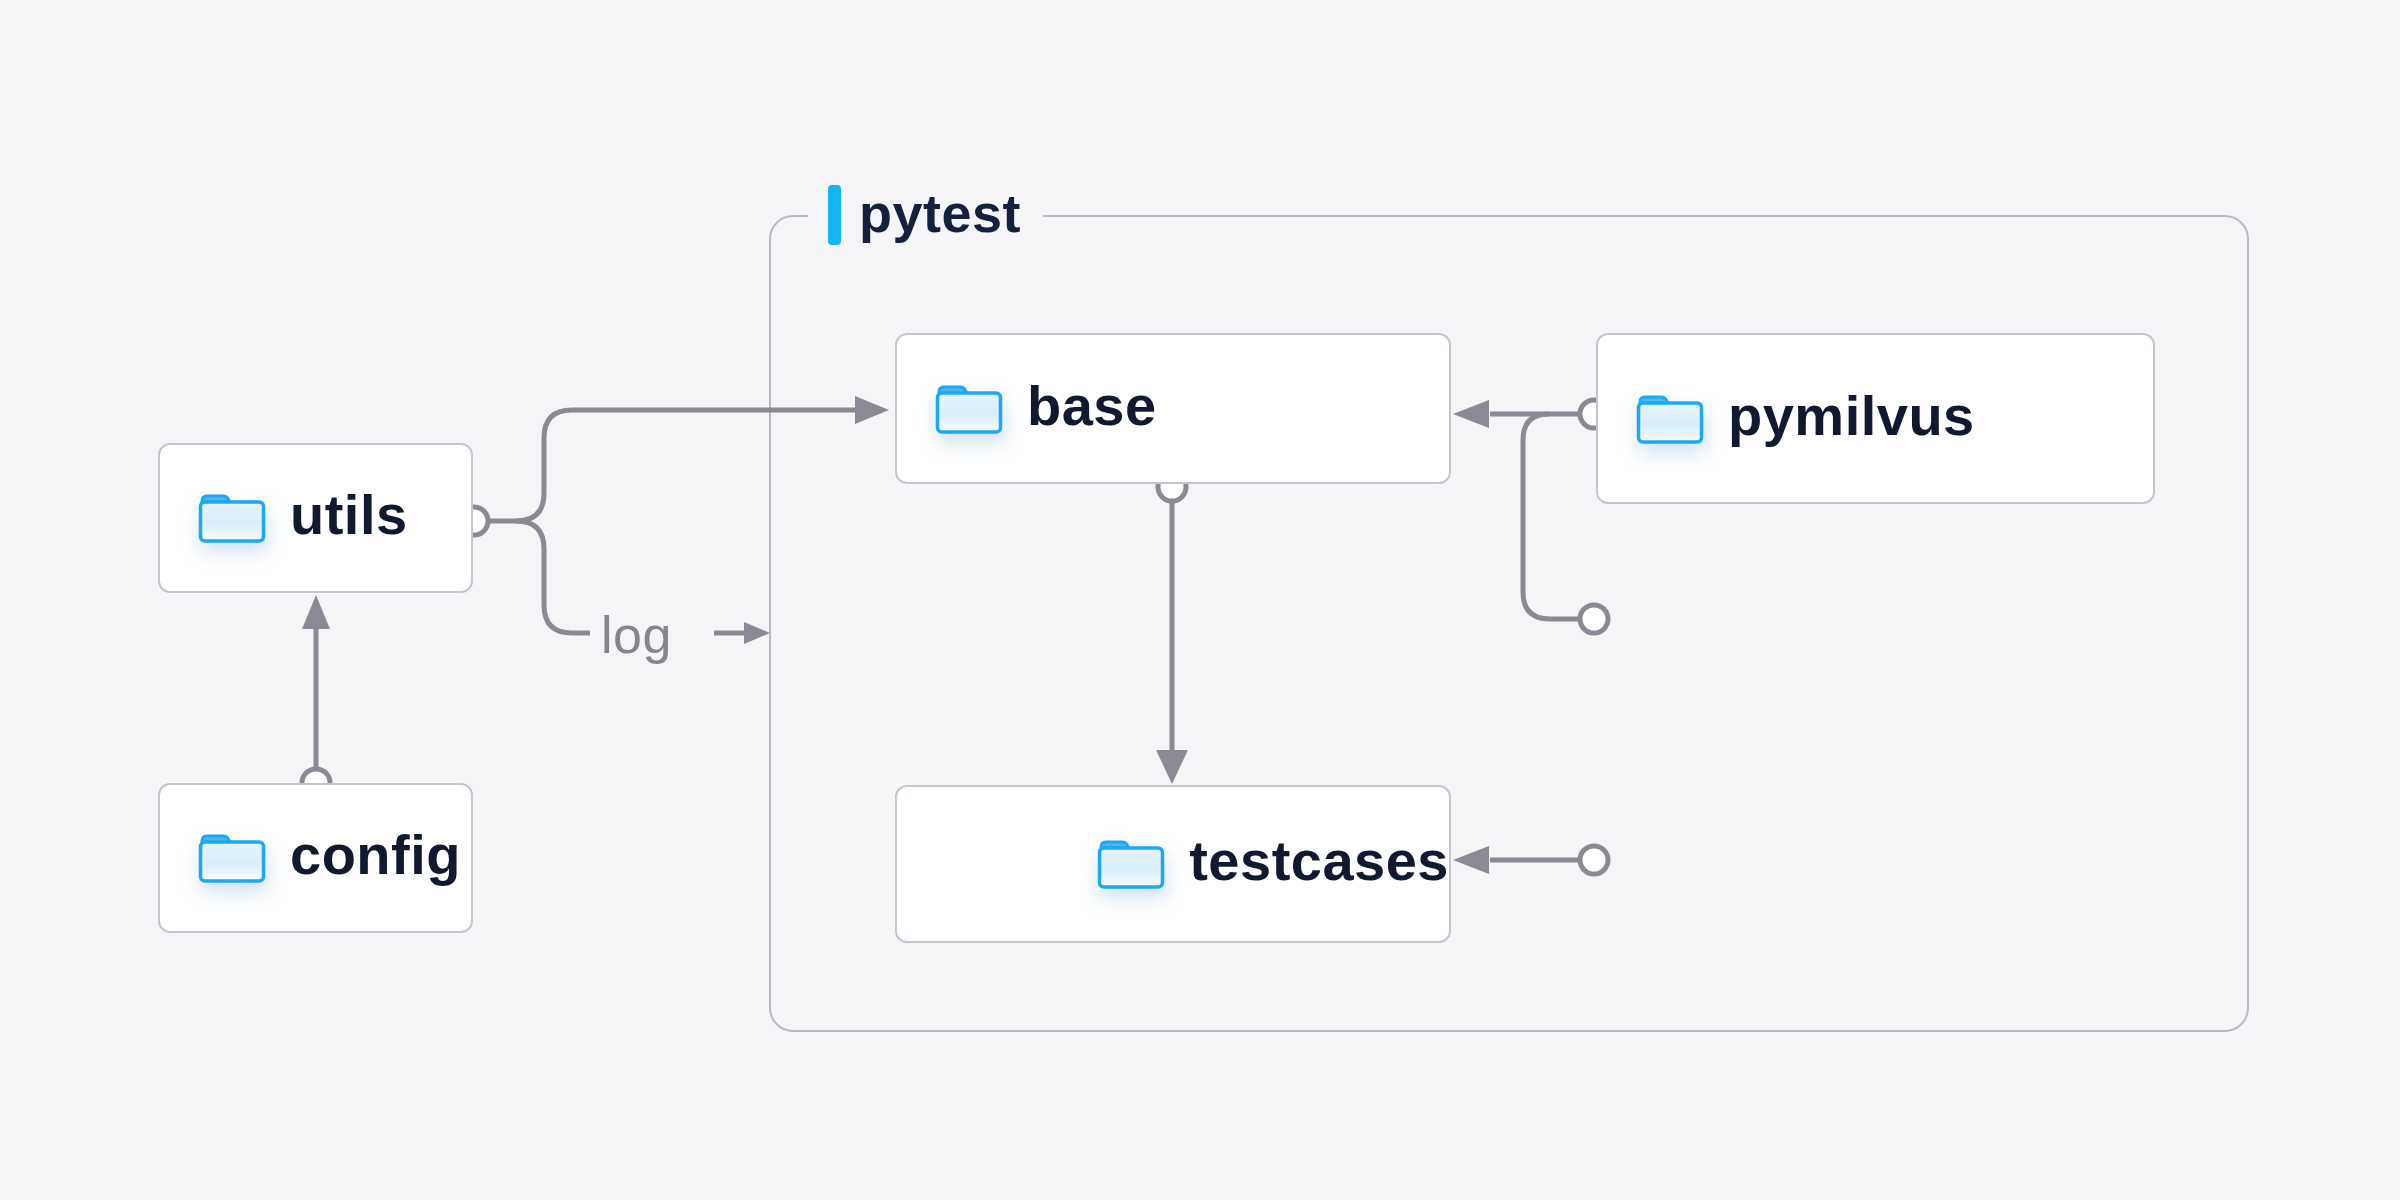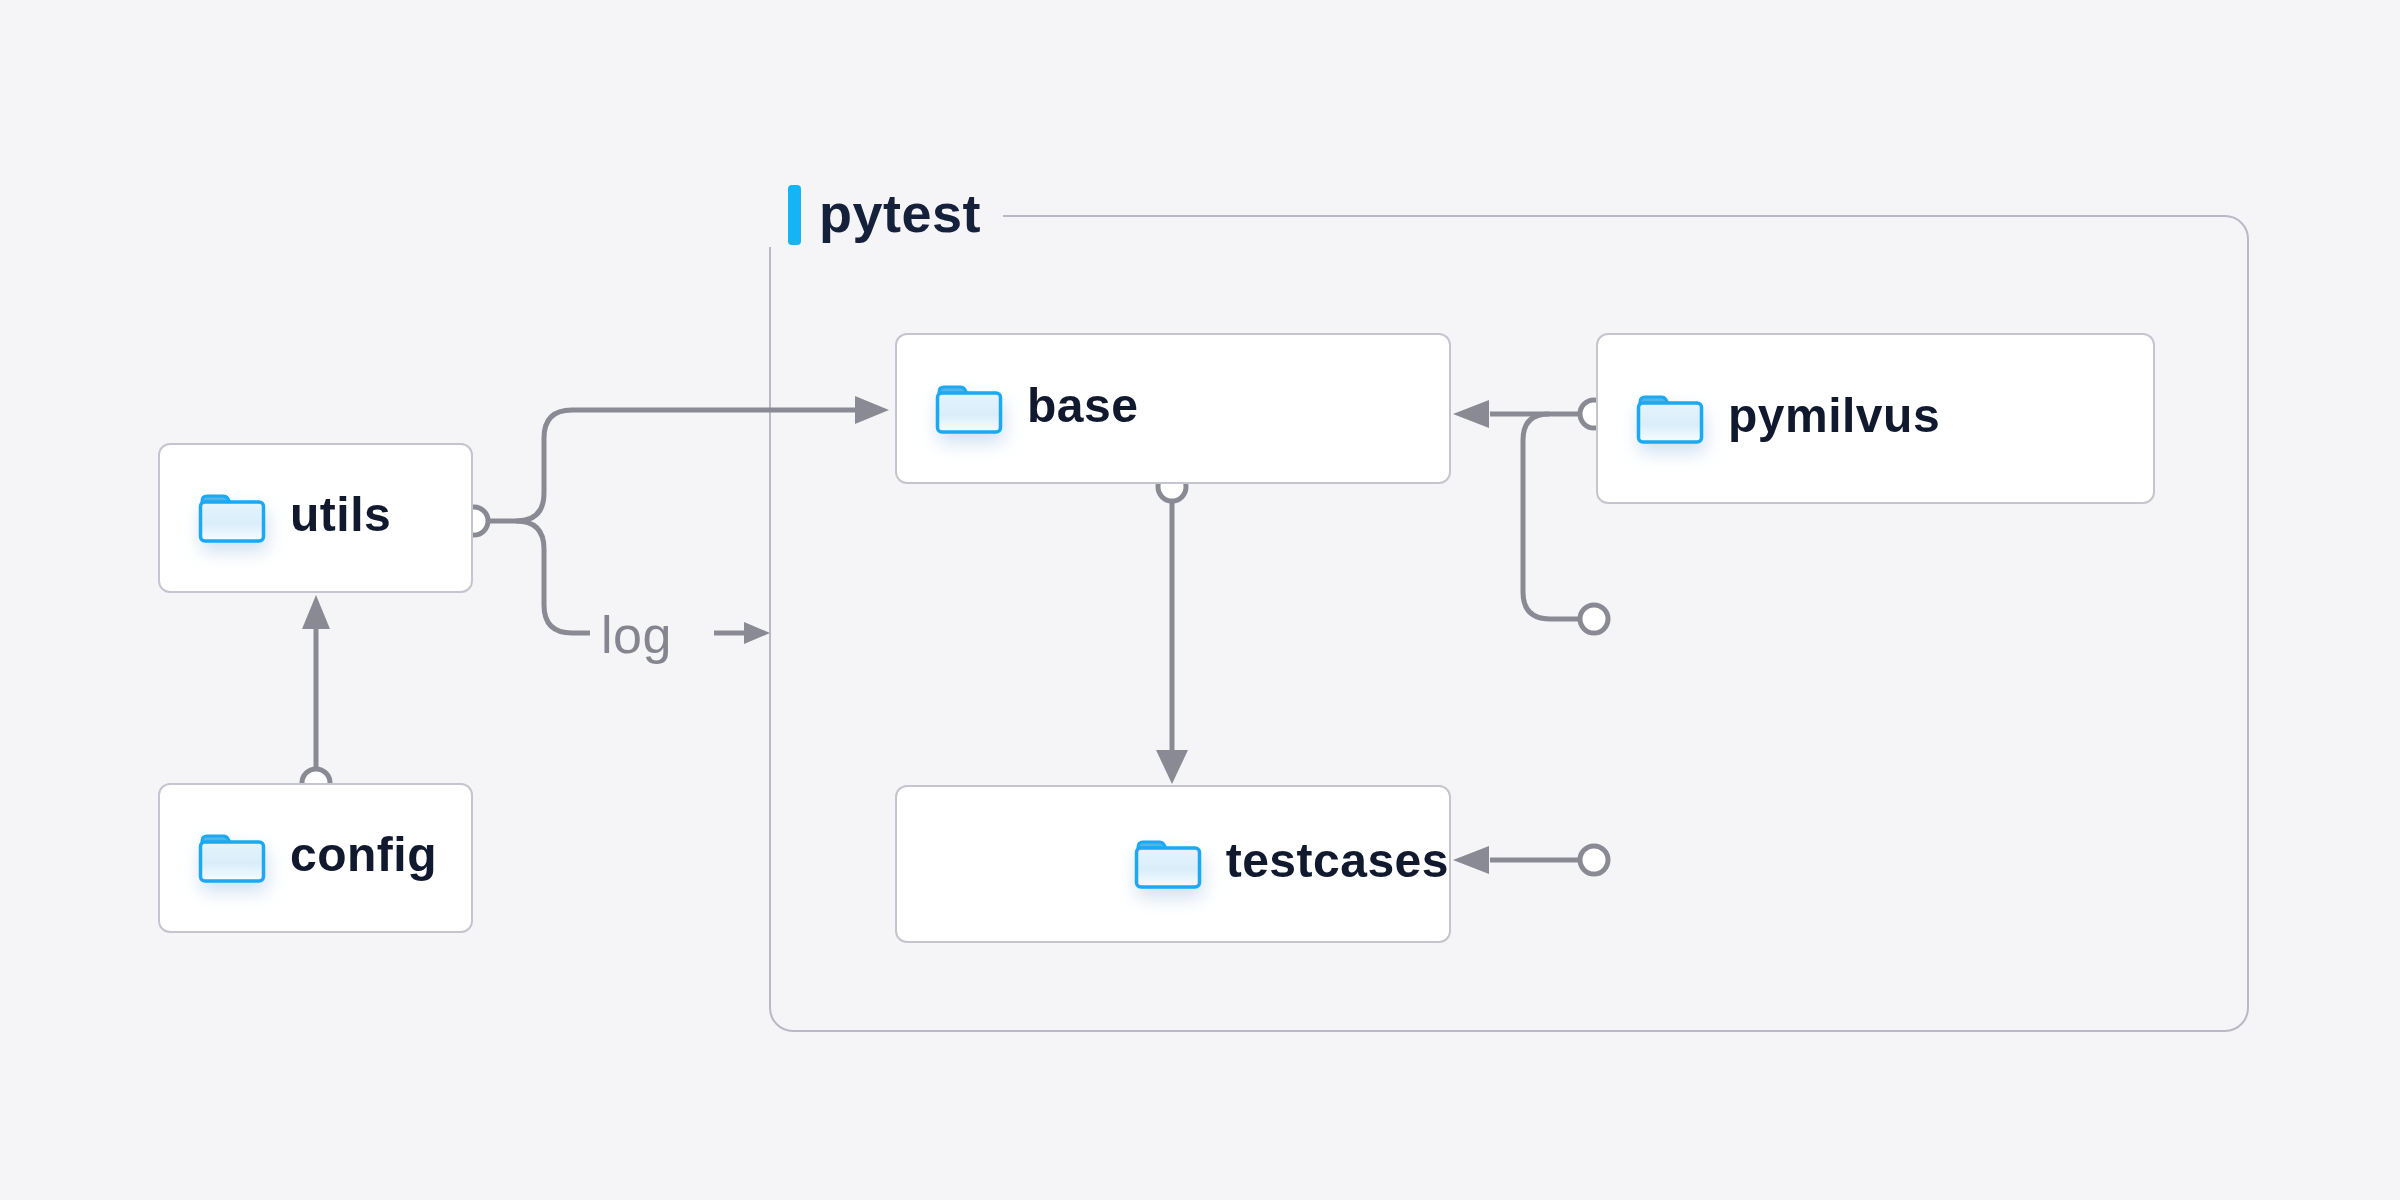--- a/index.html
+++ b/index.html
@@ -6,39 +6,39 @@
   .canvas{
     position:relative;width:2400px;height:1200px;background:#f5f5f7;overflow:hidden;
     font-family:"Liberation Sans","DejaVu Sans",sans-serif;
   }
   
   .group-box{
     position:absolute;left:769px;top:215px;width:1476px;height:813px;
     border:2px solid #b9b9c6;border-radius:24px;background:transparent;
   }
   .group-label{
-    position:absolute;left:768px;top:183px;height:64px;
+    position:absolute;left:808px;top:183px;height:64px;
     display:flex;align-items:center;gap:18px;
     background:#f5f5f7;padding:0 22px 0 20px;
   }
   .group-label .accent-bar{
     width:13px;height:60px;border-radius:4px;background:#14b4f5;flex:0 0 auto;
   }
   .group-label .group-title{
     font-size:54px;font-weight:700;color:#15203a;letter-spacing:.5px;line-height:1;
     transform:translateY(-2px);
   }
   
   .node{
     position:absolute;display:flex;align-items:center;
     background:#ffffff;border:2px solid #c5c5cf;border-radius:12px;
     padding-left:38px;gap:24px;box-sizing:border-box;
   }
   .node .label{
-    font-size:48px;font-weight:700;color:#10192e;letter-spacing:.5px;line-height:1;
+    font-size:56px;font-weight:700;color:#10192e;letter-spacing:.5px;line-height:1;
     transform:translateY(-3px);
   }
   .node .folder{flex:0 0 auto;filter:drop-shadow(2px 9px 9px rgba(40,120,190,.22));}
   .n-utils    {left:158px; top:443px; width:315px;height:150px;align-items:center;}
   .n-config   {left:158px; top:783px; width:315px;height:150px;text-align:right;}
   .n-base     {left:895px; top:333px; width:556px;height:151px;}
   .n-testcases{left:895px; top:785px; width:556px;height:158px;justify-content:flex-end;}
   .n-pymilvus {left:1596px;top:333px; width:559px;height:171px;}
   .n-check    {left:1596px;top:541px; width:559px;height:148px;}
   .n-common   {left:1596px;top:785px; width:559px;height:150px;}

